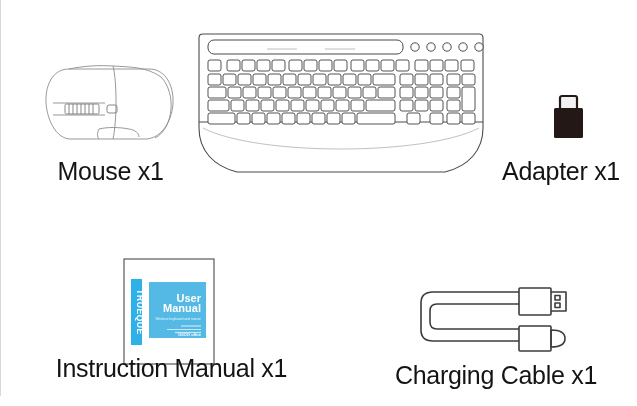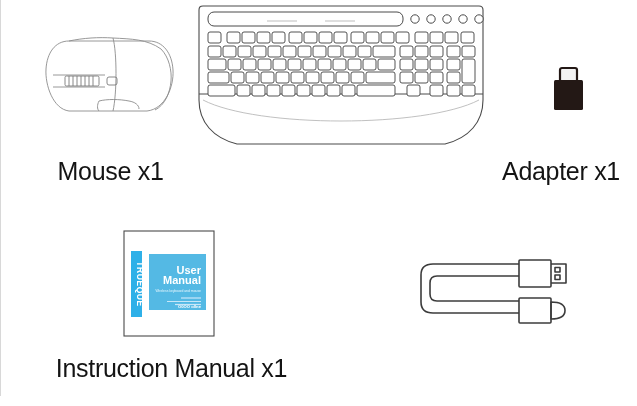--- a/index.html
+++ b/index.html
@@ -18,20 +18,21 @@
     position: absolute;
     left: 0; top: 0;
     width: 637px;
     height: 396px;
     background: #ffffff;
     border-left: 1px solid #d8d8d8;
     box-sizing: border-box;
   }
   .item {
     position: absolute;
+    margin-top: 28px;
   }
   .caption {
     position: absolute;
     font-family: "Liberation Sans", sans-serif;
     font-size: 25px;
     font-weight: 500;
     color: #141414;
     letter-spacing: -0.3px;
     white-space: nowrap;
     text-align: center;
@@ -234,14 +235,15 @@
         <rect x="104" y="5" width="32" height="27" rx="1"></rect>
         <path d="M136 9 L151 9 L151 28 L136 28"></path>
         <rect x="140" y="12.5" width="5" height="4.5"></rect>
         <rect x="140" y="20" width="5" height="4.5"></rect>
 
         <rect x="104" y="43" width="32" height="25" rx="1"></rect>
         <path d="M136 47 C144 47 150 49 150 55.5 C150 62 144 64 136 64 Z"></path>
       </g>
     </svg>
   </div>
+  <div class="caption cap-cable">Charging Cable x1</div>
 
 </div>
 
 </body></html>

